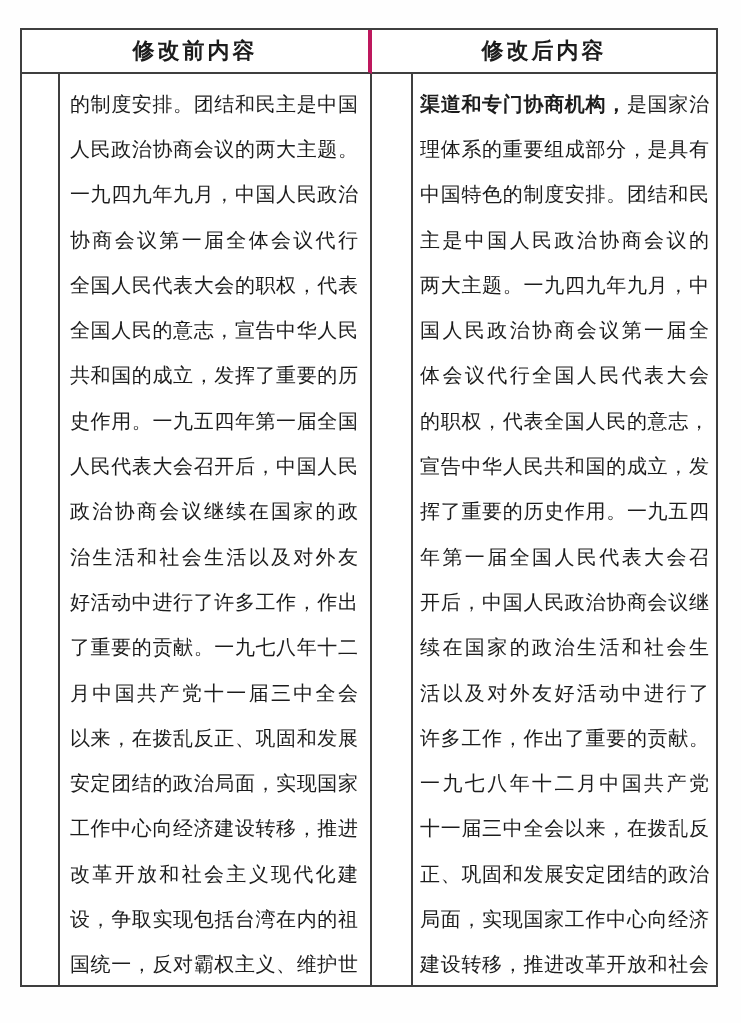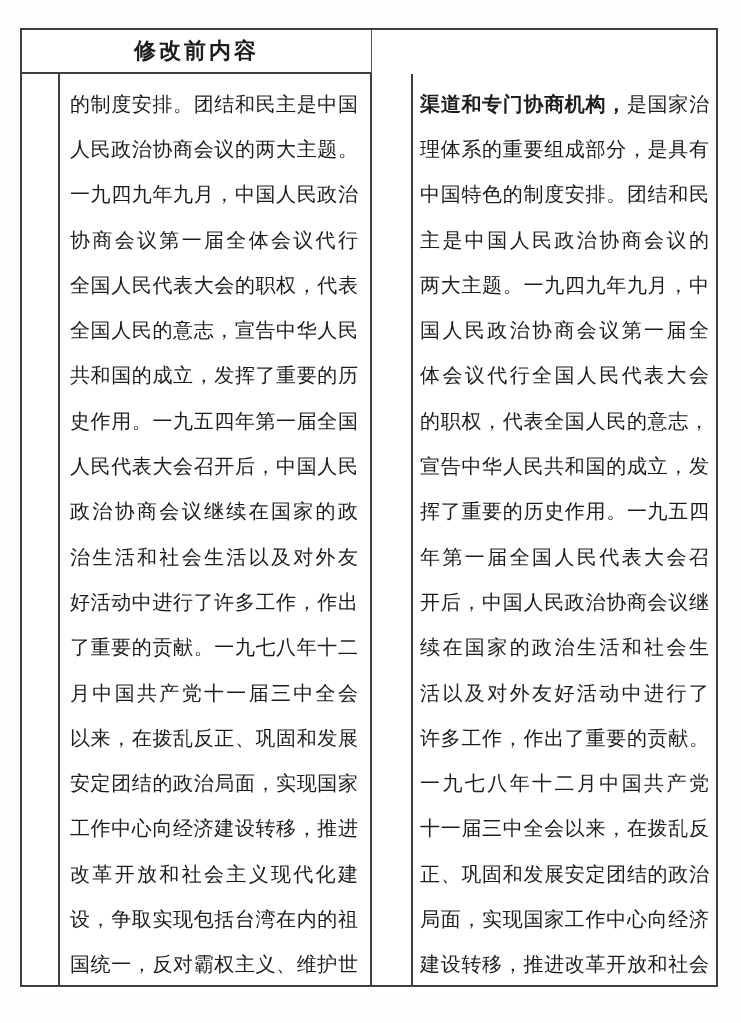--- a/index.html
+++ b/index.html
@@ -35,21 +35,21 @@
     border-bottom: 2px solid #3f3f3f;
     font-family: "Liberation Sans", sans-serif;
     font-weight: bold;
     font-size: 22px;
     letter-spacing: 3px;
     color: #1c1c1c;
     box-sizing: border-box;
   }
   .header-before {
     grid-column: 1 / 3;
-    border-right: 1px solid #be185d;
+    border-right: 4px solid #be185d;
   }
   .header-after {
     grid-column: 3 / 5;
   }
   .gutter {
     grid-row: 2;
     border-right: 2px solid #3f3f3f;
     box-sizing: border-box;
   }
   .gutter-before { grid-column: 1; }
@@ -85,20 +85,21 @@
     font-weight: bold;
     font-family: "Liberation Sans", sans-serif;
   }
 </style>
 </head>
 <body>
 
 <div class="sheet">
   <div class="cmp-table">
     <div class="header-cell header-before">修改前内容</div>
+    <div class="header-cell header-after">修改后内容</div>
 
     <div class="gutter gutter-before"></div>
     <div class="text-cell text-before" id="before-lines">
         <div class="line">
           <span class="ch">的</span>
           <span class="ch">制</span>
           <span class="ch">度</span>
           <span class="ch">安</span>
           <span class="ch">排</span>
           <span class="ch">。</span>

